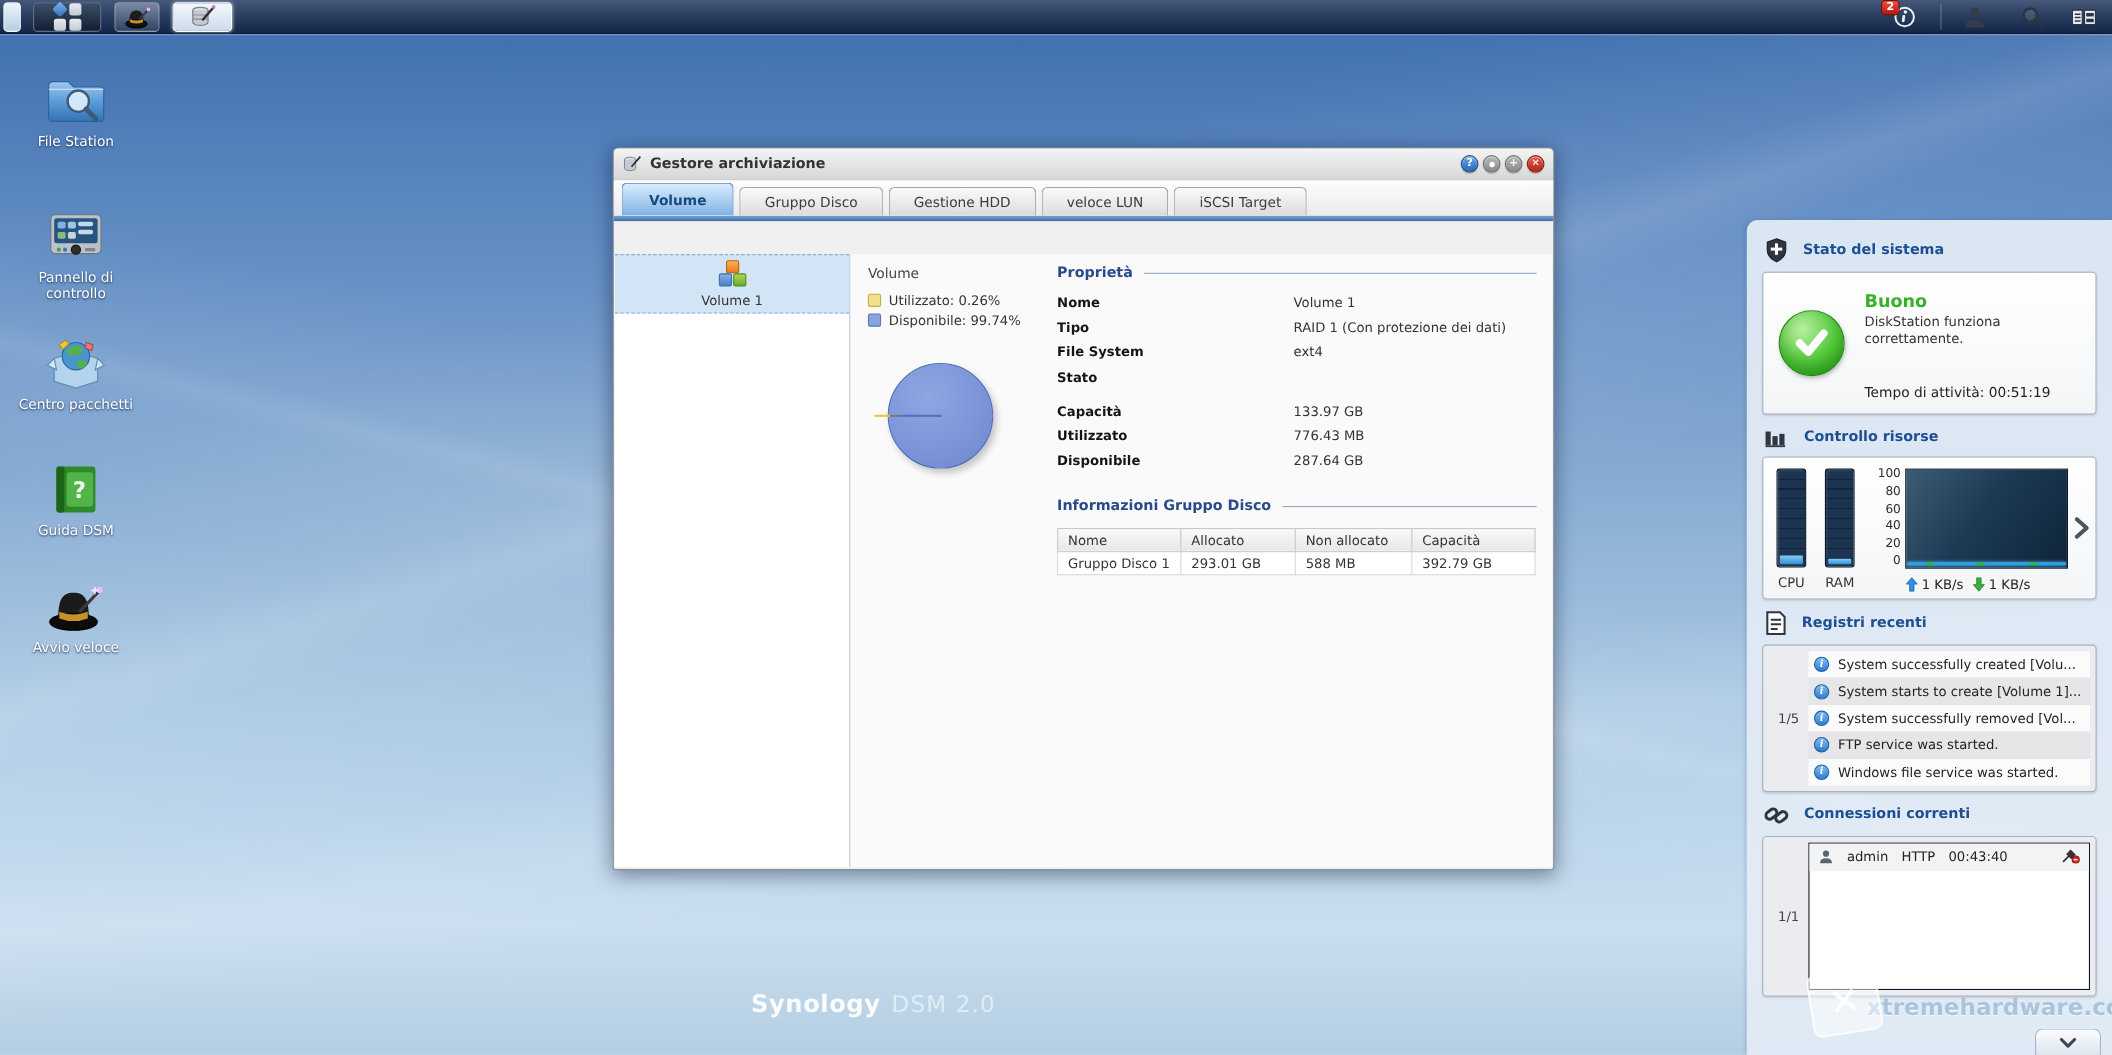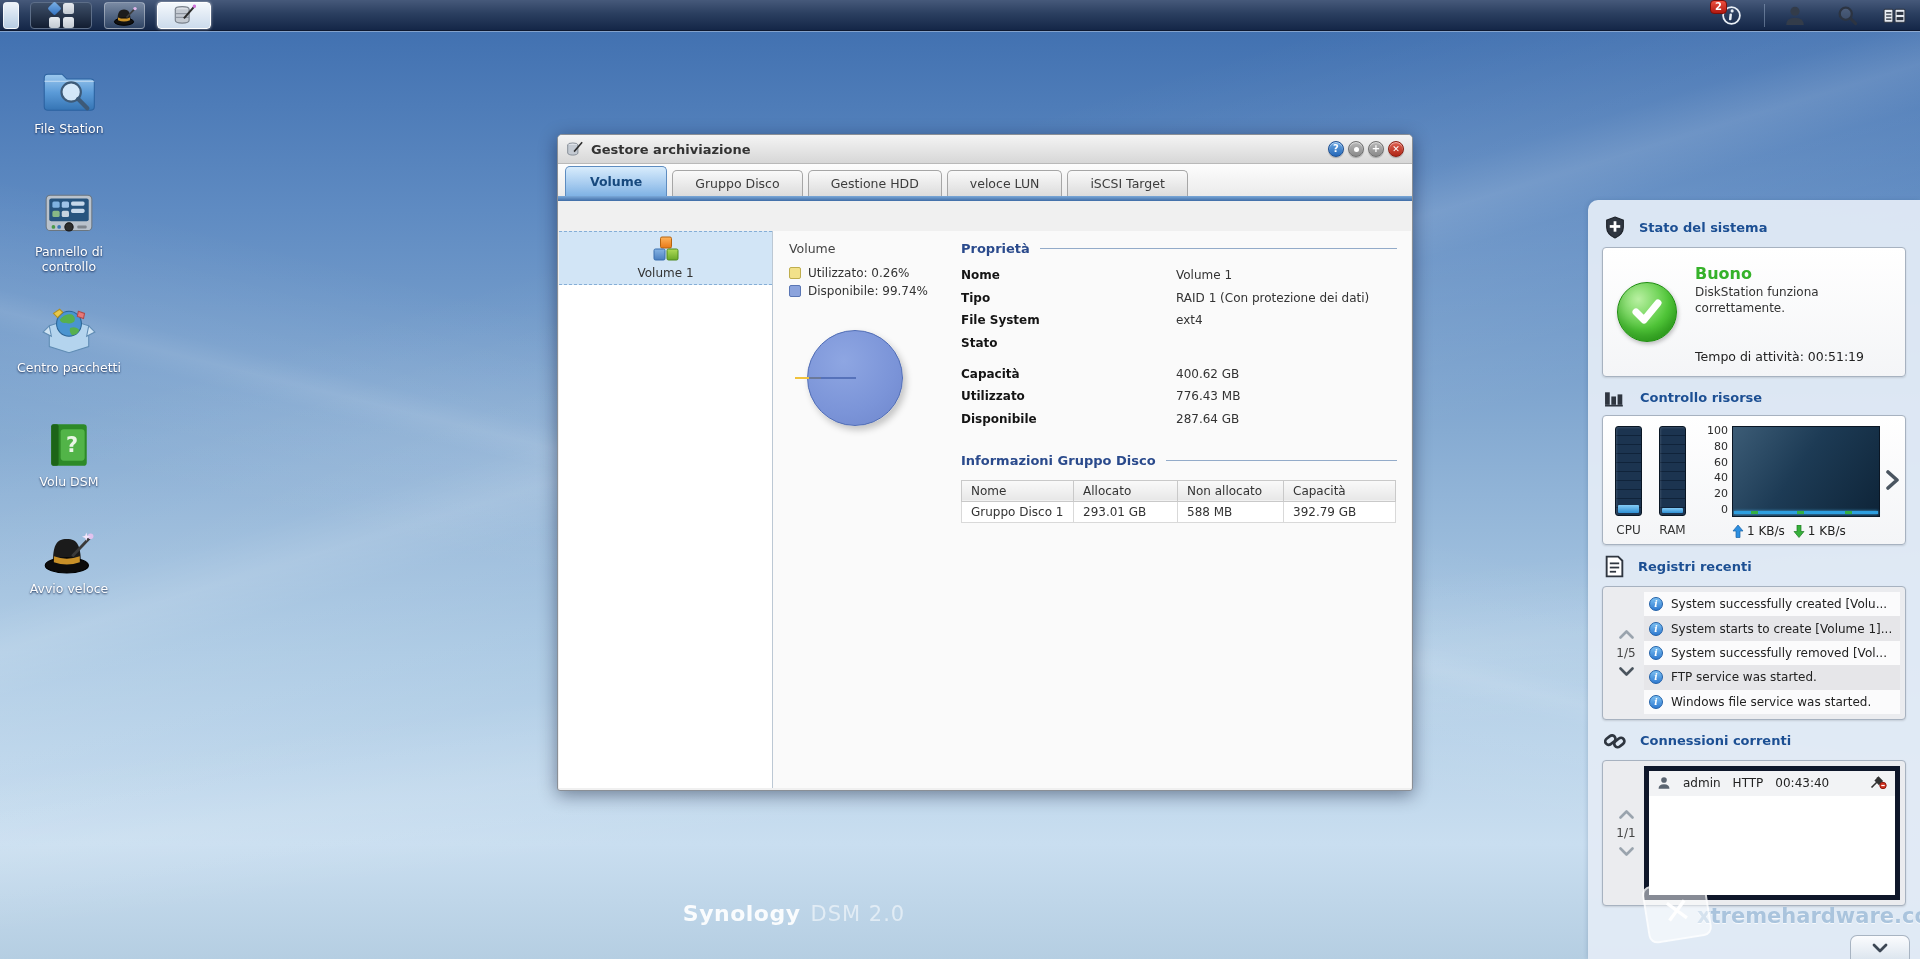--- a/index.html
+++ b/index.html
@@ -141,34 +141,34 @@
     align-items:flex-end; font-size:11px; color:#2b2b2b; margin-right:4px; transform:translateY(-2px); }
   .graphcol { display:flex; flex-direction:column; }
   .graph { width:148px; height:92px; position:relative; border:1px solid #0a1624;
     background:linear-gradient(125deg,#3c5c76 0%,#1d3b55 45%,#0e2438 100%); }
   .graph .netline { position:absolute; left:1px; right:1px; bottom:2px; height:3px; background:#2e9fe0; box-shadow:0 0 3px #49b4f0; }
   .graph .gdot { position:absolute; bottom:2px; width:7px; height:3px; background:#34b044; }
   .netrow { margin-top:7px; display:flex; align-items:center; gap:3px; font-size:12px; color:#222; }
   .rarrow { align-self:center; margin-left:6px; cursor:pointer; }
 
   .listbox { display:flex; padding:5px; background:#ebecef; }
-  .pager { width:36px; display:flex; flex-direction:column; align-items:center; justify-content:center; gap:7px; }
+  .pager { width:36px; display:flex; flex-direction:row; align-items:center; justify-content:center; gap:7px; }
   .pager .pg { font-size:12px; color:#444; }
   .pchev { cursor:pointer; display:block; }
   .loglist { flex:1; }
   .logrow { height:24.4px; display:flex; align-items:center; gap:8px; padding-left:5px; font-size:12px; color:#222; cursor:pointer; }
   .logrow:nth-child(odd) { background:#fbfbfc; }
   .logrow:nth-child(even) { background:#e6e6e9; }
   .logrow span { white-space:nowrap; overflow:hidden; }
   .infodot { width:14px; height:14px; border-radius:50%; flex-shrink:0;
     background:linear-gradient(180deg,#7cc0f2,#2f7ad0); border:1px solid #1f5fa8;
     color:#fff; font-size:9px; font-weight:bold; font-family:"DejaVu Serif",serif; font-style:italic;
     display:flex; align-items:center; justify-content:center; }
   .connbox { height:146px; }
-  .conncontent { flex:1; background:#fff; border:5px solid #0f172a; }
+  .conncontent { flex:1; background:#fff; border:1px solid #0f172a; }
   .connrow { height:25px; display:flex; align-items:center; gap:12px; padding:0 8px; background:#f2f3f5; font-size:12px; color:#222; }
   .connrow .dc { margin-left:auto; cursor:pointer; }
 
   .collapse-tab { position:absolute; left:1850px; top:935px; width:60px; height:24px; z-index:11;
     background:linear-gradient(180deg,#fbfcfe,#dde6ef); border:1px solid #a8b4c2; border-bottom:none;
     border-radius:7px 7px 0 0; display:flex; align-items:center; justify-content:center; cursor:pointer; }
 
   
   .syno { position:absolute; left:0; top:901px; width:1588px; text-align:center; z-index:5; pointer-events:none; }
   .syno .b { font-size:22px; font-weight:bold; color:rgba(255,255,255,.92); letter-spacing:.5px; }
@@ -307,21 +307,21 @@
     </div>
     <div class="dicon di-4">
       <span class="glyph">
         <svg width="46" height="48" viewBox="0 0 44 46">
           <rect x="5" y="3" width="34" height="40" rx="3" fill="#2d8a28"></rect>
           <rect x="5" y="3" width="7" height="40" rx="2" fill="#1d6418"></rect>
           <rect x="14" y="8" width="23" height="30" rx="3" fill="#52b448"></rect>
           <text x="25" y="30" font-size="20" font-weight="bold" fill="#eaf6e6" text-anchor="middle" font-family="DejaVu Sans">?</text>
         </svg>
       </span>
-      <span class="lbl">Volu DSM</span>
+      <span class="lbl">Guida DSM</span>
     </div>
     <div class="dicon di-5">
       <span class="glyph">
         <svg width="54" height="46" viewBox="0 0 50 42">
           <path d="M10 32 C10 14 13 8 23 8 s13 6 13 24" fill="#1b1b1b"></path>
           <ellipse cx="23" cy="32.5" rx="20" ry="7" fill="#0c0c0c" stroke="#000"></ellipse>
           <path d="M11 24 q12 4.5 24 0 l0 5.5 q-12 4.5 -24 0 z" fill="#c89028"></path>
           <line x1="46" y1="5" x2="28" y2="24" stroke="#3a3a3a" stroke-width="2.6"></line>
           <circle cx="45" cy="5.5" r="2.6" fill="#e2c2ee"></circle>
           <path d="M41 2 l1 3 3 1 -3 1 -1 3 -1-3 -3-1 3-1 z" fill="#f4e6fa"></path>
@@ -427,21 +427,21 @@
           <div class="prow">
               <span class="plabel">File System</span>
               <span class="pval">ext4</span>
             </div>
           <div class="prow">
             <span class="plabel">Stato</span>
           </div>
           <div class="gap"></div>
           <div class="prow">
               <span class="plabel">Capacità</span>
-              <span class="pval">400.62 GB</span>
+              <span class="pval">133.97 GB</span>
             </div>
           <div class="prow">
               <span class="plabel">Utilizzato</span>
               <span class="pval">776.43 MB</span>
             </div>
           <div class="prow">
               <span class="plabel">Disponibile</span>
               <span class="pval">287.64 GB</span>
             </div>
 

